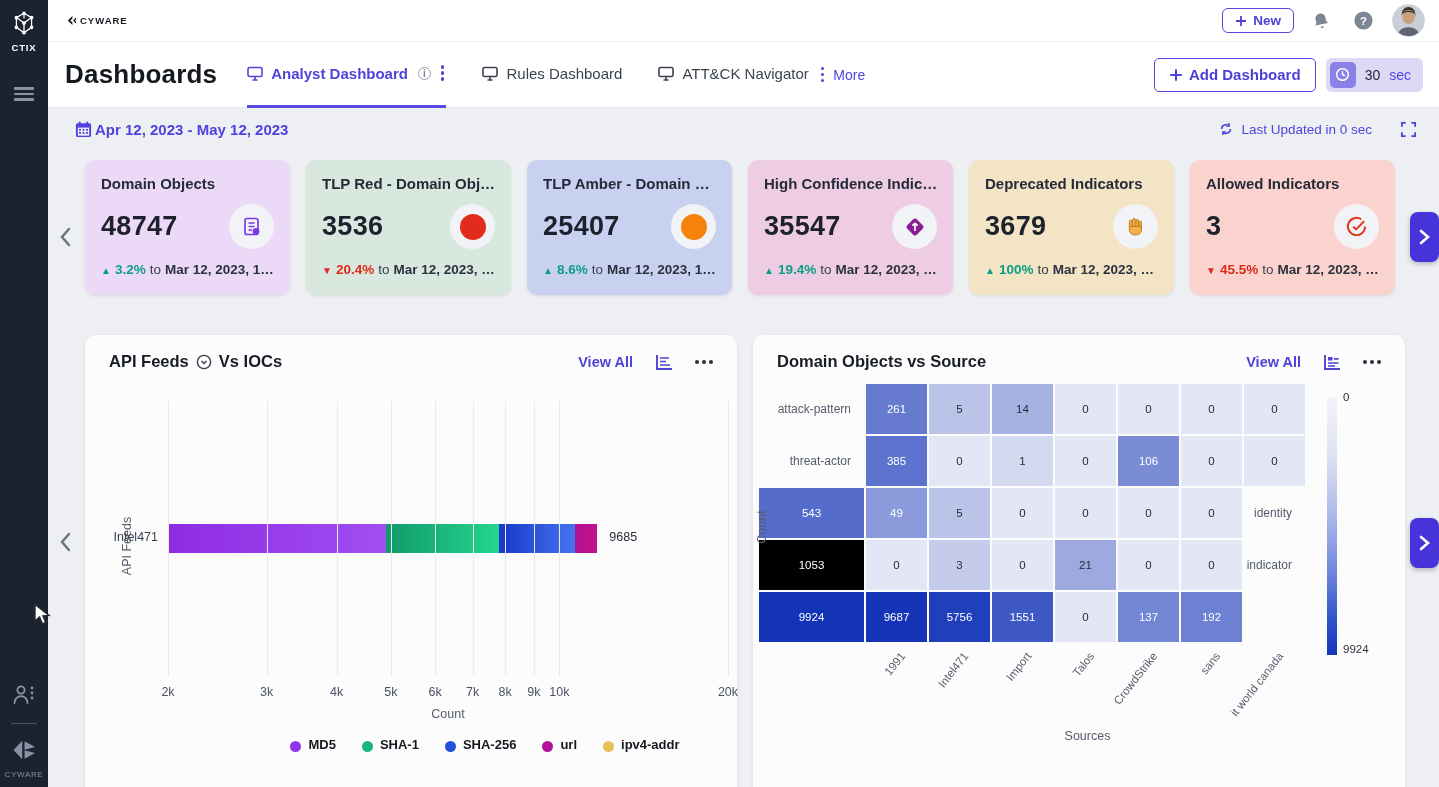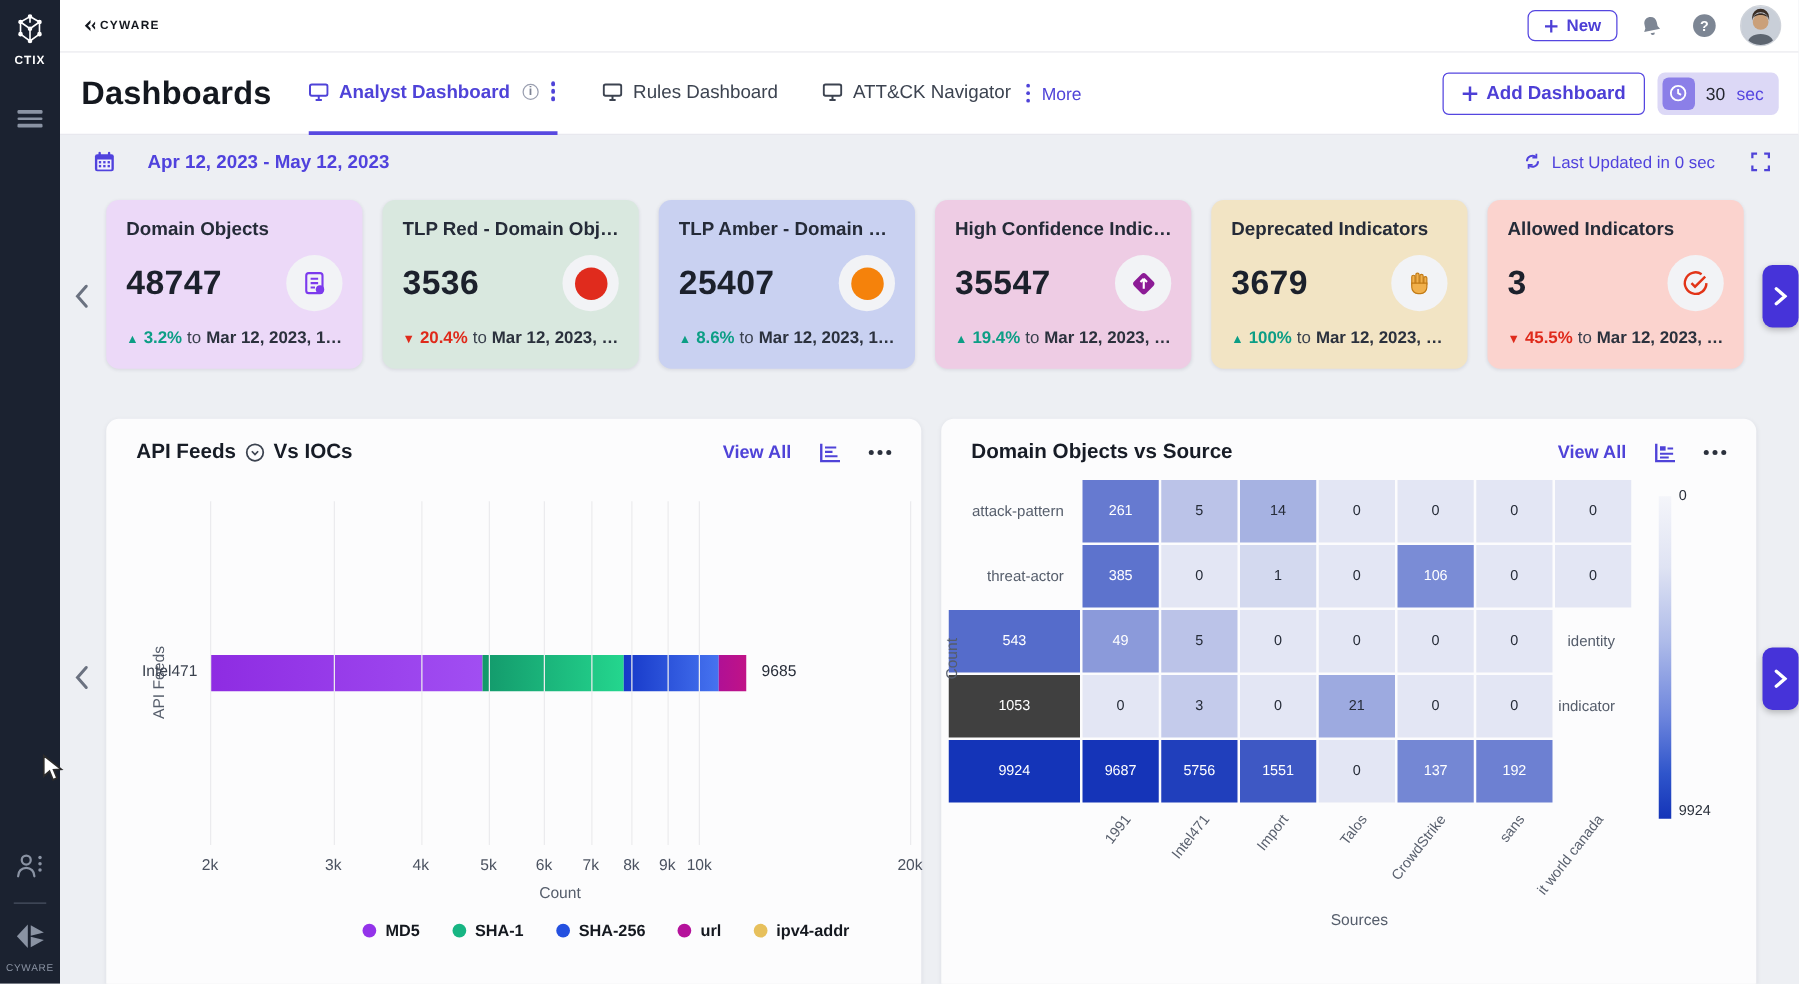--- a/index.html
+++ b/index.html
@@ -45,21 +45,21 @@
   .header .grow { flex:1; }
   .add-dash { height:34px; padding:0 14px; font-size:15px; border-radius:5px; }
   .timer-chip { display:flex; align-items:center; gap:9px; height:34px; background:#dcd8f6; border-radius:6px;
                 margin-left:10px; padding:4px 12px 4px 4px; cursor:pointer; }
   .timer-chip .clock { width:26px; height:26px; background:#8b7fe8; border-radius:5px; display:flex; align-items:center; justify-content:center; }
   .timer-chip .t-val { font-size:14px; color:#23262e; }
   .timer-chip .t-unit { font-size:14px; color:#5546e0; }
 
   
   .controls { position:absolute; left:48px; top:108px; width:1391px; height:42px; display:flex; align-items:center; padding:0 22px 0 27px; }
-  .daterange { display:flex; align-items:center; gap:26px; color:#5042dd; font-weight:bold; font-size:15px; cursor:pointer; }
+  .daterange { display:flex; align-items:center; gap:3px; color:#5042dd; font-weight:bold; font-size:15px; cursor:pointer; }
   .controls .grow { flex:1; }
   .lastupd { display:flex; align-items:center; gap:7px; color:#5042dd; font-size:13.5px; cursor:pointer; }
   .fullscreen { margin-left:28px; cursor:pointer; display:flex; }
 
   
   .cards-row { position:absolute; left:85px; top:160px; width:1310px; display:flex; gap:16px; }
   .card { width:205px; height:135px; border-radius:10px; padding:15px 16px 13px; box-shadow:0 1px 3px rgba(30,30,60,.10); cursor:pointer; }
   .card-title { font-size:15px; font-weight:bold; color:#252b38; white-space:nowrap; overflow:hidden; }
   .card-mid { display:flex; align-items:center; justify-content:space-between; margin-top:12px; }
   .card-value { font-size:27px; font-weight:bold; color:#1c212c; letter-spacing:.3px; }
@@ -93,21 +93,21 @@
   .gridline { position:absolute; top:0; bottom:0; width:1px; background:#ebebee; }
   .stack { position:absolute; left:0; top:123px; height:29px; width:100%; }
   .seg { position:absolute; top:0; height:100%; }
   .bar-total { position:absolute; top:129px; font-size:12.5px; color:#262c38; }
   .bar-cat { position:absolute; top:129px; right:100%; margin-right:10px; font-size:12.5px; color:#3a414e; white-space:nowrap; }
   .ylab-bar { position:absolute; left:-70px; top:50%; transform:rotate(-90deg) translateX(0); transform-origin:center; font-size:12.5px; color:#555d6b; }
   .xticks { position:relative; margin-left:83px; width:560px; height:16px; margin-top:9px; }
   .xticks span { position:absolute; transform:translateX(-50%); font-size:12.5px; color:#4b5260; }
   .xlabel-bar { margin:6px 0 0 83px; width:560px; text-align:center; font-size:12.5px; color:#555d6b; }
   .legend { margin:16px 0 0 120px; width:560px; display:flex; justify-content:center; gap:26px; }
-  .legend-item { display:flex; align-items:center; gap:7px; font-size:13px; font-weight:bold; color:#14181f; cursor:pointer; }
+  .legend-item { display:flex; align-items:flex-end; gap:7px; font-size:13px; font-weight:bold; color:#14181f; cursor:pointer; }
   .legend-dot { width:11px; height:11px; border-radius:50%; display:block; }
 
   
   .heat-grid { display:grid; grid-template-columns:105px repeat(7,61px); grid-auto-rows:50px; gap:2px; margin:13px 0 0 6px; }
   .heat-rowlab { display:flex; align-items:center; justify-content:flex-end; padding-right:13px; font-size:12px; color:#555d6b; }
   .heat-cell { display:flex; align-items:center; justify-content:center; font-size:11.5px; cursor:pointer; }
   .heat-collabs { position:relative; height:110px; }
   .heat-collabs span { position:absolute; top:8px; font-size:11.5px; color:#585f6d; white-space:nowrap;
                        transform:translateX(-100%) rotate(-52deg); transform-origin:100% 0; }
   .heat-xlabel { position:absolute; left:113px; width:443px; top:394px; text-align:center; font-size:12.5px; color:#555d6b; }
@@ -546,21 +546,21 @@
         <div class="heat-cell" style="background: rgb(227, 230, 244); color: rgb(38, 44, 56);">0</div>
         <div class="heat-cell" style="background: rgb(227, 230, 244); color: rgb(38, 44, 56);">0</div>
         <div class="heat-cell" style="background: rgb(85, 108, 203); color: rgb(255, 255, 255);">543</div>
         <div class="heat-cell" style="background: rgb(139, 154, 218); color: rgb(255, 255, 255);">49</div>
         <div class="heat-cell" style="background: rgb(187, 195, 232); color: rgb(38, 44, 56);">5</div>
         <div class="heat-cell" style="background: rgb(227, 230, 244); color: rgb(38, 44, 56);">0</div>
         <div class="heat-cell" style="background: rgb(227, 230, 244); color: rgb(38, 44, 56);">0</div>
         <div class="heat-cell" style="background: rgb(227, 230, 244); color: rgb(38, 44, 56);">0</div>
         <div class="heat-cell" style="background: rgb(227, 230, 244); color: rgb(38, 44, 56);">0</div>
         <div class="heat-rowlab">identity</div>
-        <div class="heat-cell" style="background: #404040; color: rgb(255, 255, 255);">1053</div>
+        <div class="heat-cell" style="background: #000000; color: rgb(255, 255, 255);">1053</div>
         <div class="heat-cell" style="background: rgb(227, 230, 244); color: rgb(38, 44, 56);">0</div>
         <div class="heat-cell" style="background: rgb(196, 203, 235); color: rgb(38, 44, 56);">3</div>
         <div class="heat-cell" style="background: rgb(227, 230, 244); color: rgb(38, 44, 56);">0</div>
         <div class="heat-cell" style="background: rgb(157, 170, 224); color: rgb(38, 44, 56);">21</div>
         <div class="heat-cell" style="background: rgb(227, 230, 244); color: rgb(38, 44, 56);">0</div>
         <div class="heat-cell" style="background: rgb(227, 230, 244); color: rgb(38, 44, 56);">0</div>
         <div class="heat-rowlab">indicator</div>
         <div class="heat-cell" style="background: rgb(20, 52, 184); color: rgb(255, 255, 255);">9924</div>
         <div class="heat-cell" style="background: rgb(21, 52, 184); color: rgb(255, 255, 255);">9687</div>
         <div class="heat-cell" style="background: rgb(32, 63, 188); color: rgb(255, 255, 255);">5756</div>

